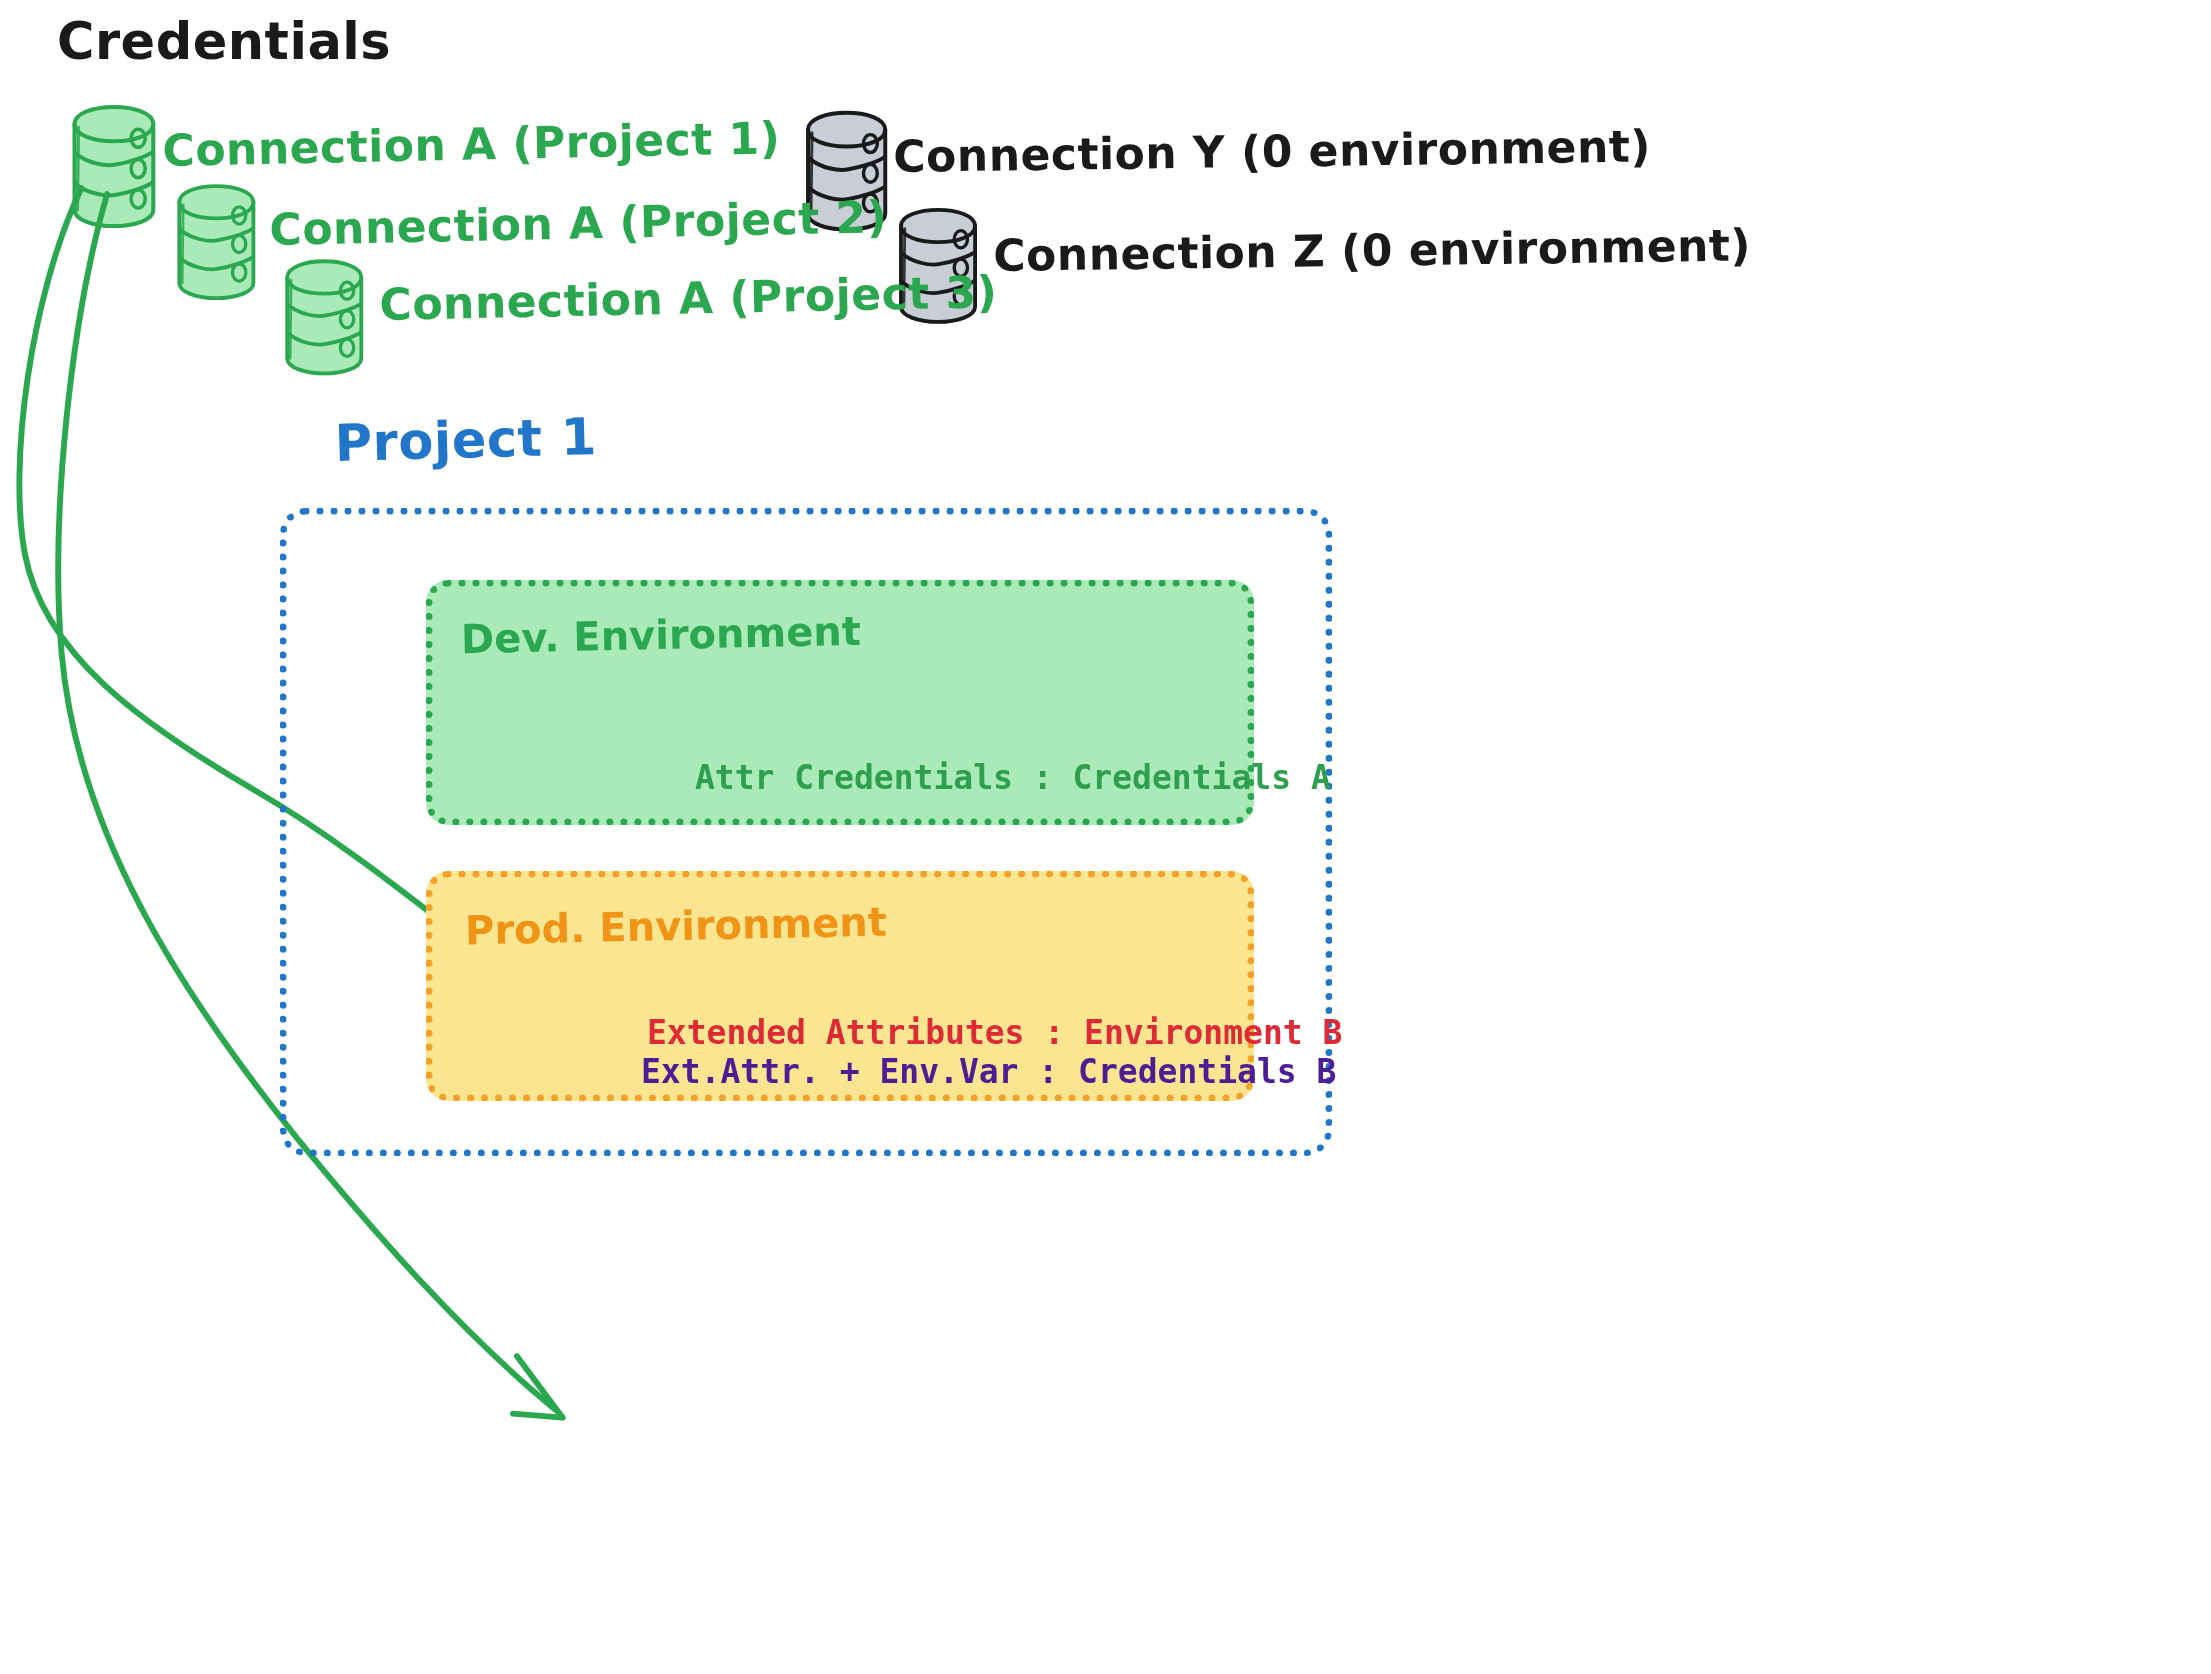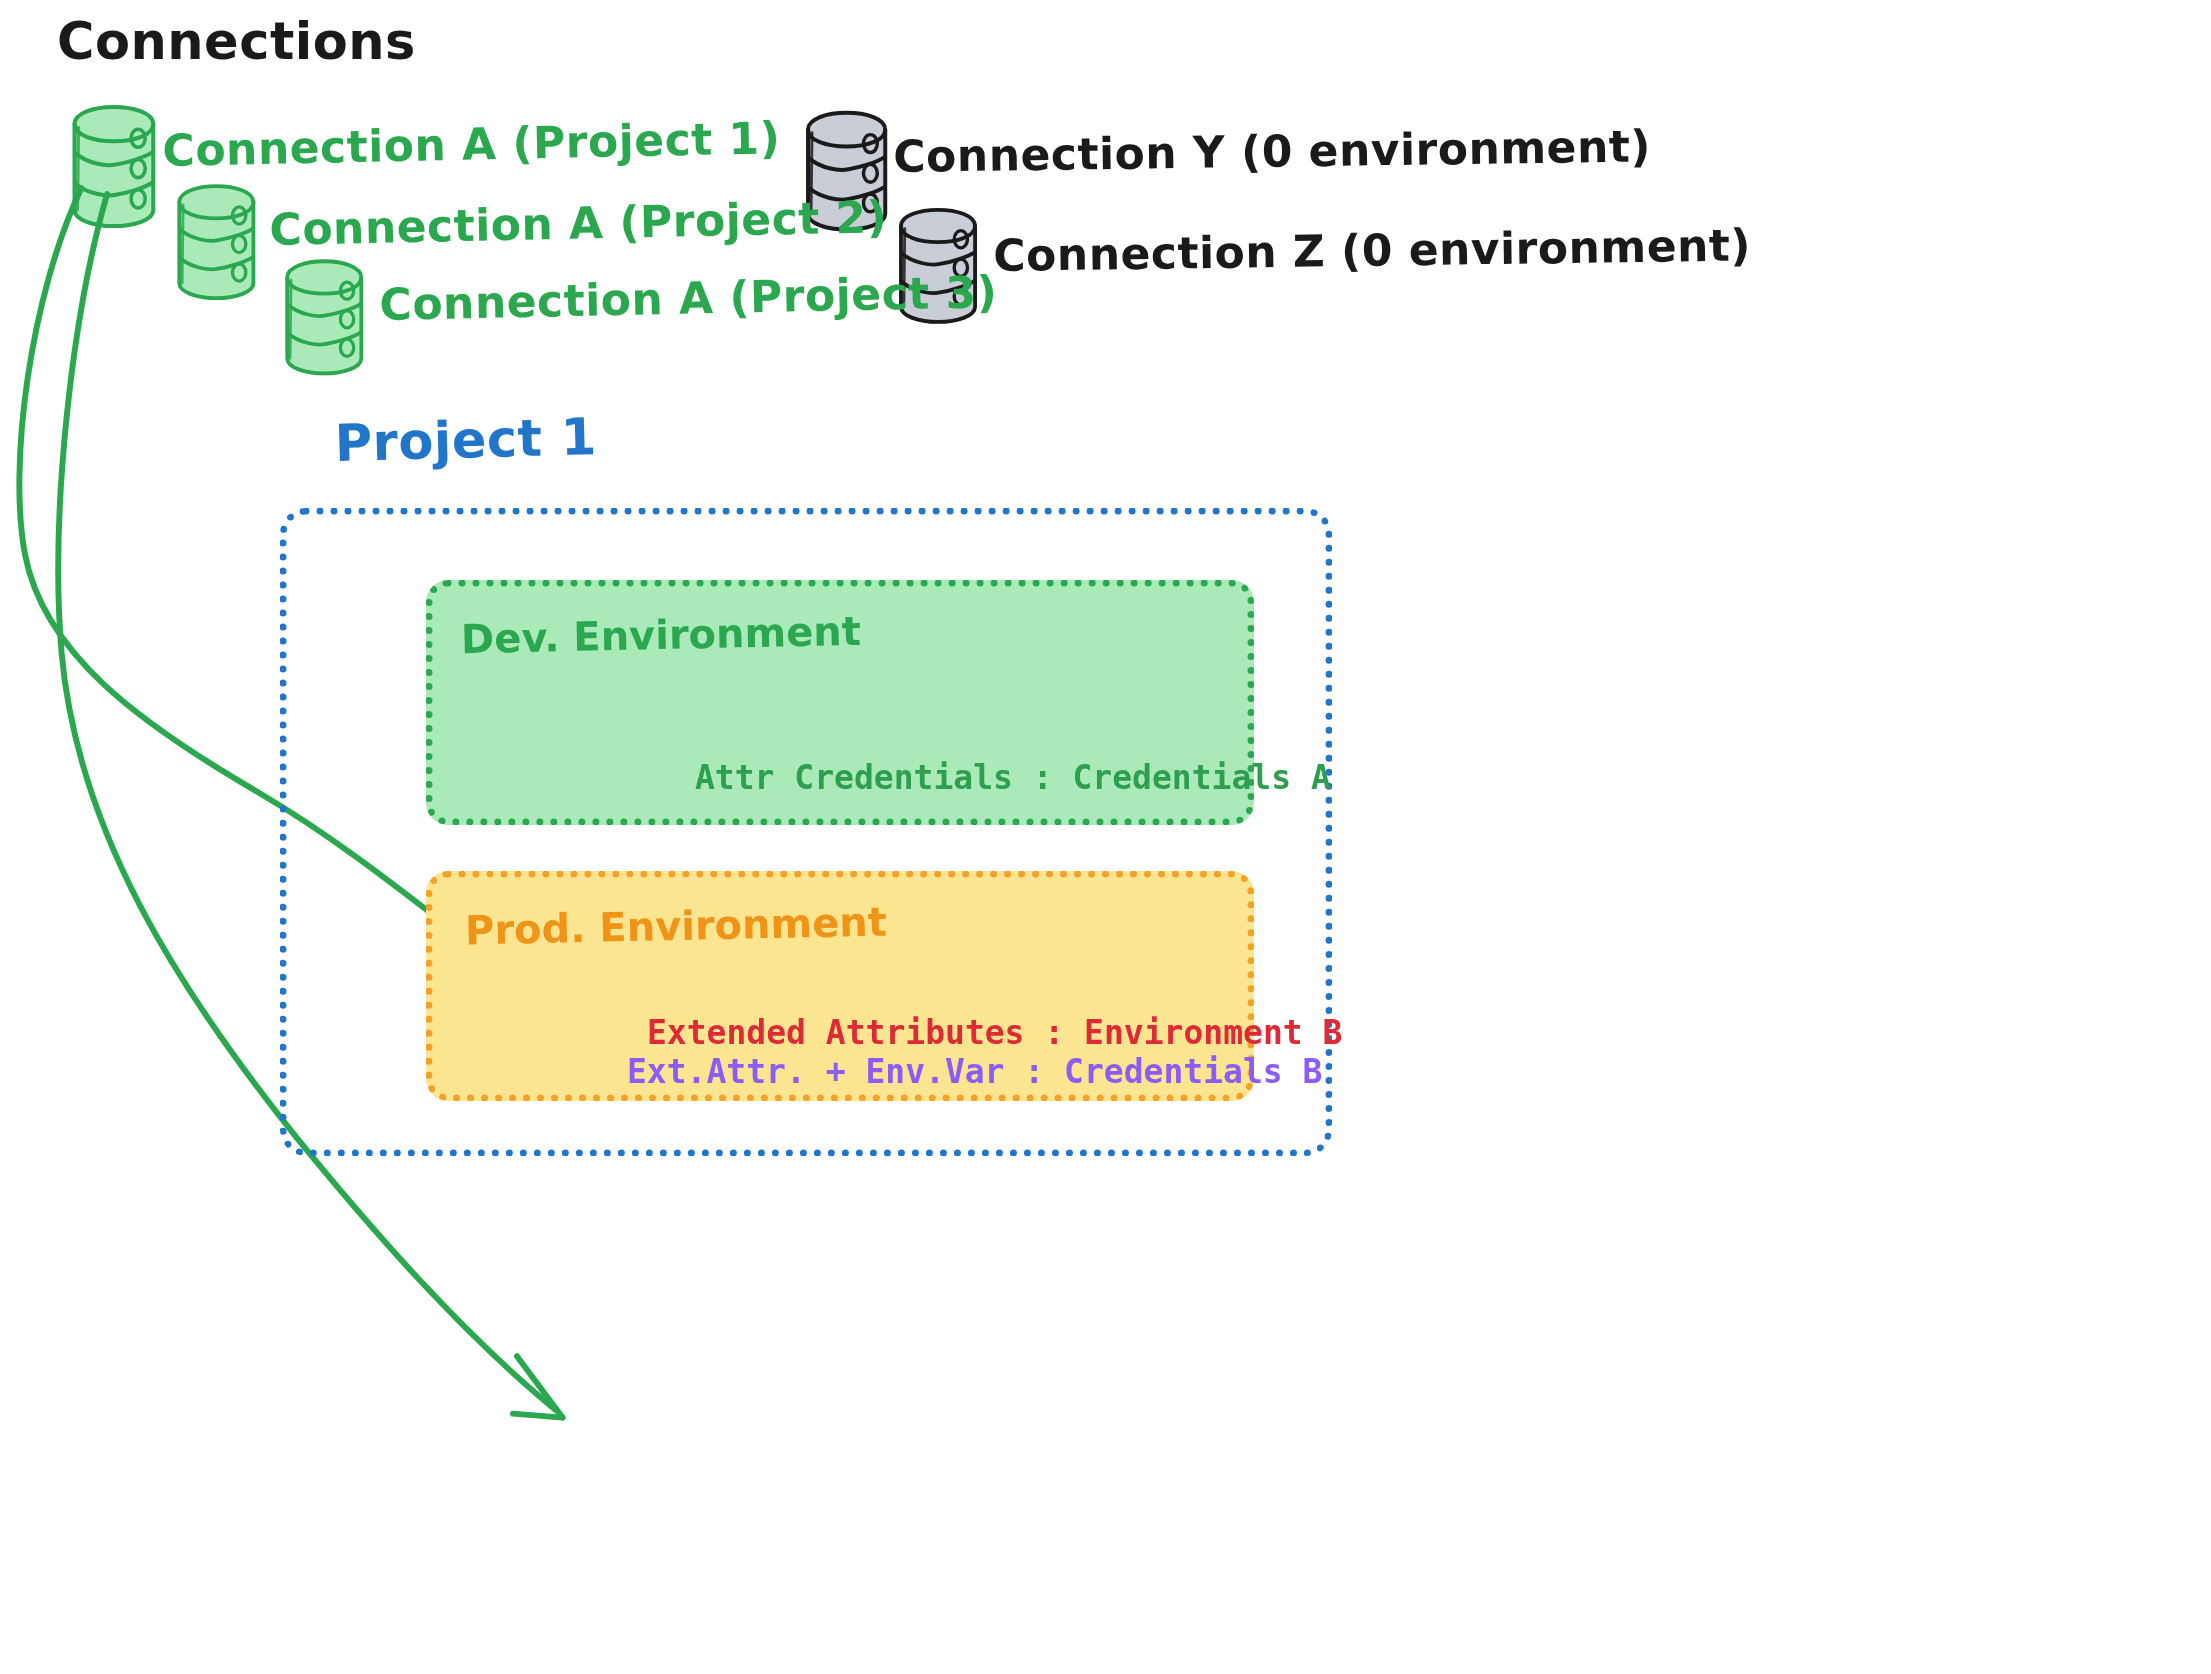--- a/index.html
+++ b/index.html
@@ -103,21 +103,21 @@
   .env-title-prod { left: 465px; top: 903px; color: #ef9416; }
   .cred-line {
     position: absolute;
     font-family: "DejaVu Sans Mono", monospace;
     font-weight: 700;
     font-size: 33px;
     white-space: nowrap;
   }
   .cred-dev-1 { left: 695px; top: 758px; color: #2e9e4f; }
   .cred-prod-1 { left: 647px; top: 1013px; color: #dc2b37; }
-  .cred-prod-2 { left: 627px; top: 1052px; color: #8b5cf6; }
+  .cred-prod-2 { left: 641px; top: 1052px; color: #4c1d95; }
 </style>
 </head>
 <body>
 
 <div id="canvas">
 
   <svg id="svg-layer" viewBox="0 0 2234 1691" xmlns="http://www.w3.org/2000/svg">
     <defs>
 
       <g id="db-green">
@@ -178,21 +178,21 @@
     <g>
       <path d="M108,196
                C 72,320 50,520 62,660
                C 78,840 180,1000 300,1150
                C 380,1248 470,1350 562,1425" fill="none" stroke="#2ba84f" stroke-width="6" stroke-linecap="round"></path>
       <path d="M522,1370 L568,1432" fill="none" stroke="#2ba84f" stroke-width="6" stroke-linecap="round"></path>
       <path d="M518,1428 L568,1432" fill="none" stroke="#2ba84f" stroke-width="6" stroke-linecap="round"></path>
     </g>
   </svg>
 
-  <div class="hand-text title-connections">Connections</div>
+  <div class="hand-text title-connections">Credentials</div>
 
   <div class="hand-text label-conn-a label-conn-a1">Connection A (Project 1)</div>
   <div class="hand-text label-conn-a label-conn-a2">Connection A (Project 2)</div>
   <div class="hand-text label-conn-a label-conn-a3">Connection A (Project 3)</div>
 
   <div class="hand-text label-conn-gray label-conn-y">Connection Y (0 environment)</div>
   <div class="hand-text label-conn-gray label-conn-z">Connection Z (0 environment)</div>
 
   <div class="hand-text title-project">Project 1</div>
 

